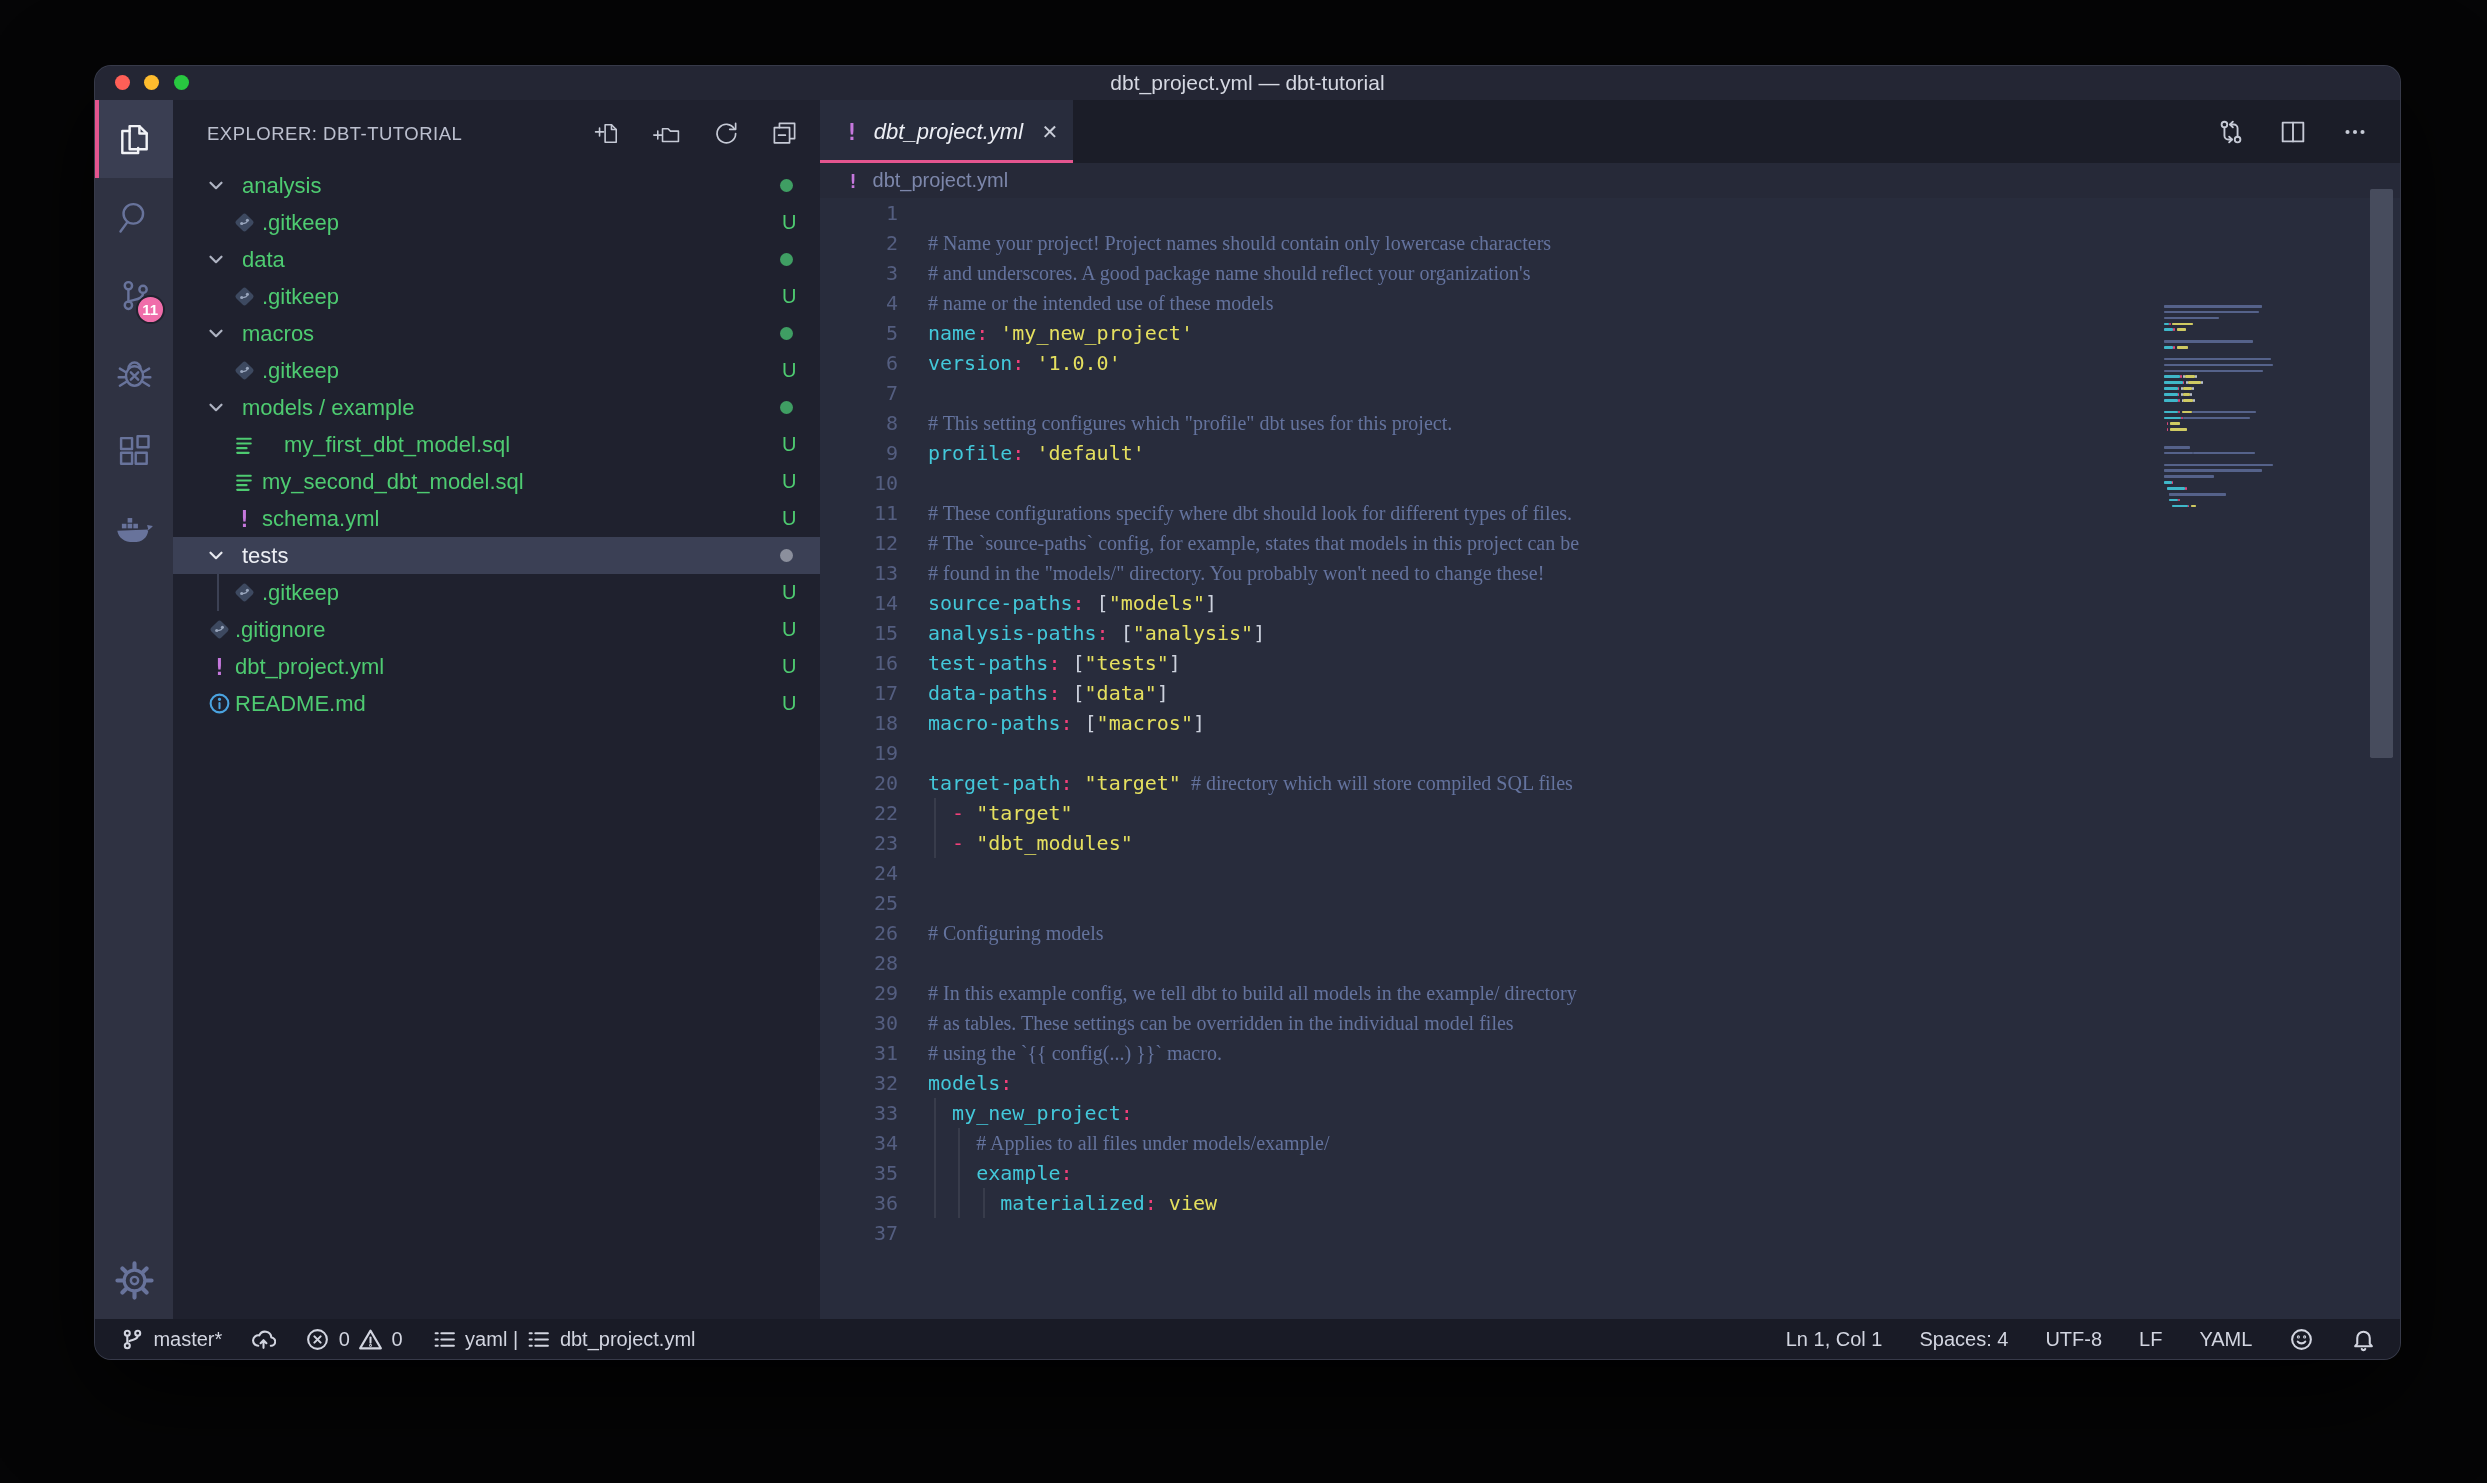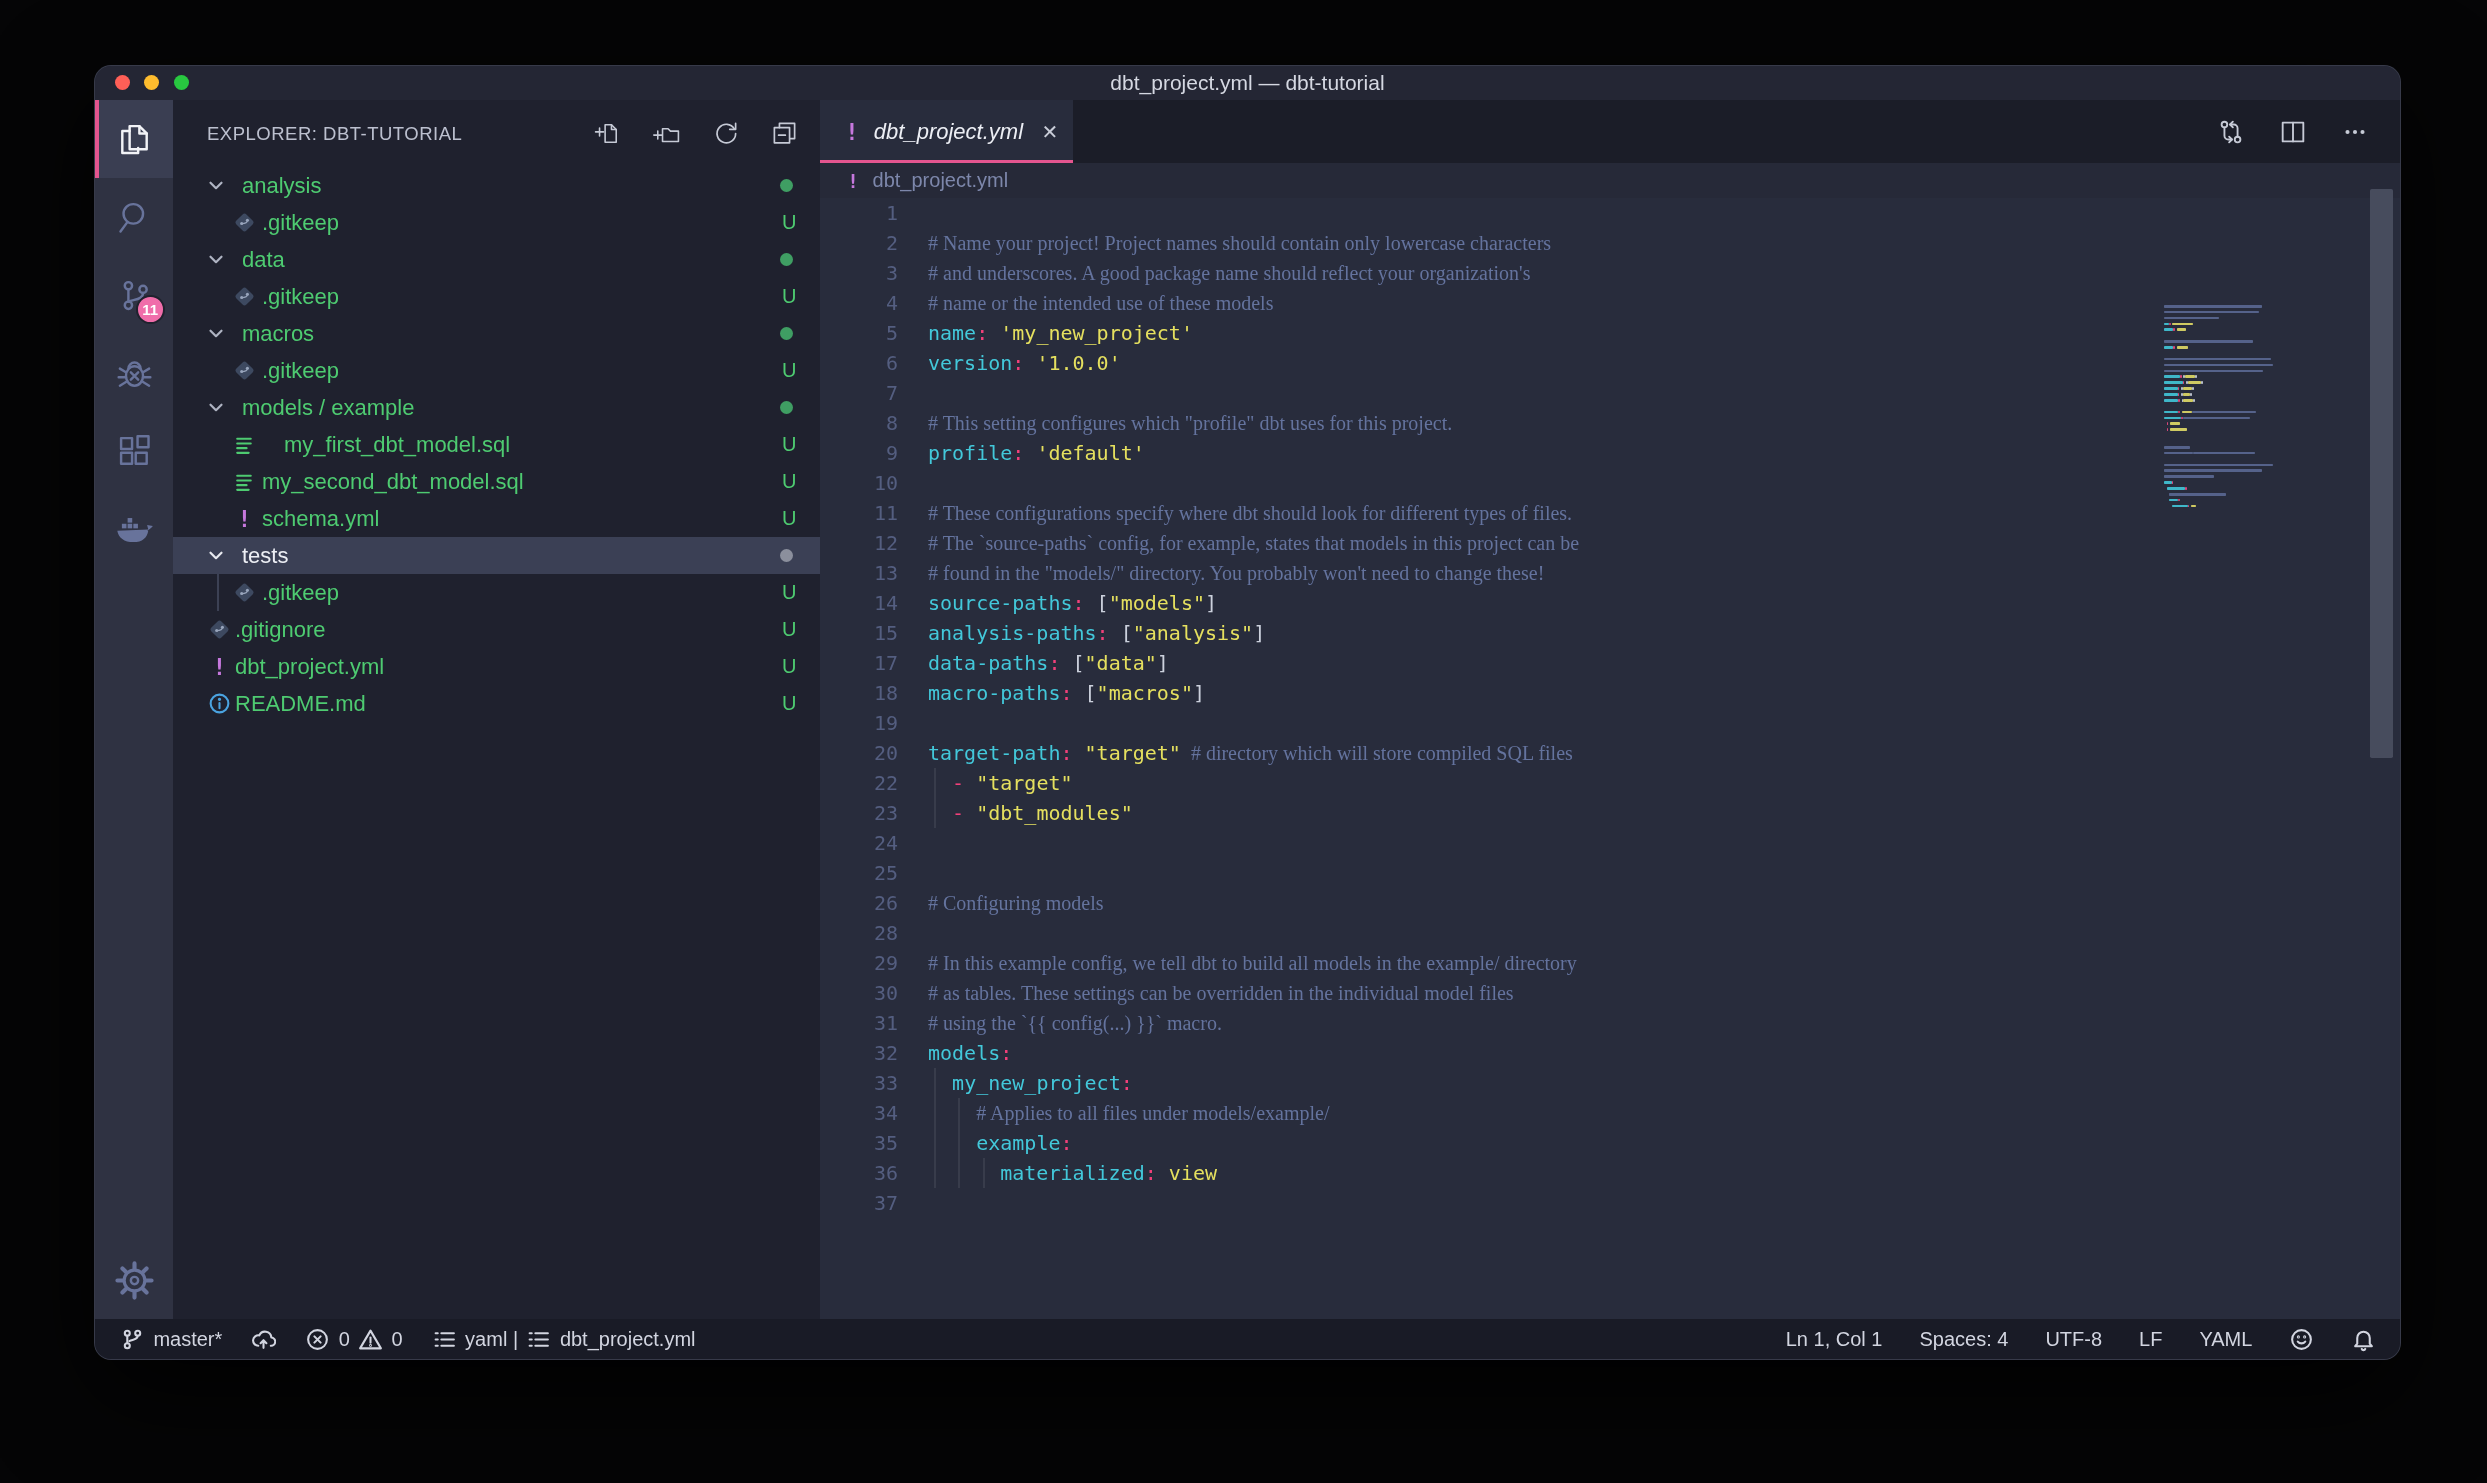--- a/index.html
+++ b/index.html
@@ -425,20 +425,21 @@
           <div class="code-line"><span class="line-num">6</span><span class="line-text"><span class="tok-k">version</span><span class="tok-p">:</span><span class="tok-t"> </span><span class="tok-s">'1.0.0'</span></span></div>
           <div class="code-line"><span class="line-num">7</span><span class="line-text"></span></div>
           <div class="code-line"><span class="line-num">8</span><span class="line-text"><span class="tok-c"># This setting configures which "profile" dbt uses for this project.</span></span></div>
           <div class="code-line"><span class="line-num">9</span><span class="line-text"><span class="tok-k">profile</span><span class="tok-p">:</span><span class="tok-t"> </span><span class="tok-s">'default'</span></span></div>
           <div class="code-line"><span class="line-num">10</span><span class="line-text"></span></div>
           <div class="code-line"><span class="line-num">11</span><span class="line-text"><span class="tok-c"># These configurations specify where dbt should look for different types of files.</span></span></div>
           <div class="code-line"><span class="line-num">12</span><span class="line-text"><span class="tok-c"># The `source-paths` config, for example, states that models in this project can be</span></span></div>
           <div class="code-line"><span class="line-num">13</span><span class="line-text"><span class="tok-c"># found in the "models/" directory. You probably won't need to change these!</span></span></div>
           <div class="code-line"><span class="line-num">14</span><span class="line-text"><span class="tok-k">source-paths</span><span class="tok-p">:</span><span class="tok-t"> </span><span class="tok-w">[</span><span class="tok-s">"models"</span><span class="tok-w">]</span></span></div>
           <div class="code-line"><span class="line-num">15</span><span class="line-text"><span class="tok-k">analysis-paths</span><span class="tok-p">:</span><span class="tok-t"> </span><span class="tok-w">[</span><span class="tok-s">"analysis"</span><span class="tok-w">]</span></span></div>
+          <div class="code-line"><span class="line-num">16</span><span class="line-text"><span class="tok-k">test-paths</span><span class="tok-p">:</span><span class="tok-t"> </span><span class="tok-w">[</span><span class="tok-s">"tests"</span><span class="tok-w">]</span></span></div>
           <div class="code-line"><span class="line-num">17</span><span class="line-text"><span class="tok-k">data-paths</span><span class="tok-p">:</span><span class="tok-t"> </span><span class="tok-w">[</span><span class="tok-s">"data"</span><span class="tok-w">]</span></span></div>
           <div class="code-line"><span class="line-num">18</span><span class="line-text"><span class="tok-k">macro-paths</span><span class="tok-p">:</span><span class="tok-t"> </span><span class="tok-w">[</span><span class="tok-s">"macros"</span><span class="tok-w">]</span></span></div>
           <div class="code-line"><span class="line-num">19</span><span class="line-text"></span></div>
           <div class="code-line"><span class="line-num">20</span><span class="line-text"><span class="tok-k">target-path</span><span class="tok-p">:</span><span class="tok-t"> </span><span class="tok-s">"target"</span><span class="tok-c">  # directory which will store compiled SQL files</span></span></div>
           <div class="code-line"><div class="indent-guide" style="left: 114px;"></div><span class="line-num">22</span><span class="line-text"><span class="tok-t">  </span><span class="tok-p">-</span><span class="tok-t"> </span><span class="tok-s">"target"</span></span></div>
           <div class="code-line"><div class="indent-guide" style="left: 114px;"></div><span class="line-num">23</span><span class="line-text"><span class="tok-t">  </span><span class="tok-p">-</span><span class="tok-t"> </span><span class="tok-s">"dbt_modules"</span></span></div>
           <div class="code-line"><span class="line-num">24</span><span class="line-text"></span></div>
           <div class="code-line"><span class="line-num">25</span><span class="line-text"></span></div>
           <div class="code-line"><span class="line-num">26</span><span class="line-text"><span class="tok-c"># Configuring models</span></span></div>
           <div class="code-line"><span class="line-num">28</span><span class="line-text"></span></div>

